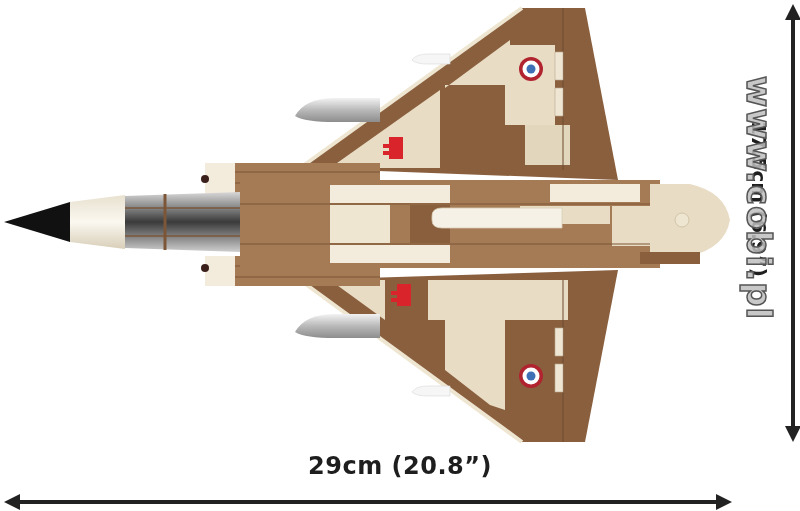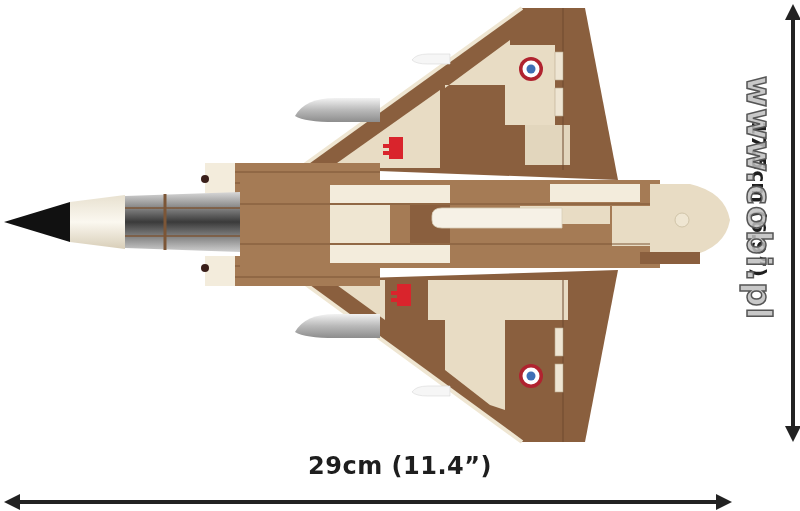--- a/index.html
+++ b/index.html
@@ -130,21 +130,21 @@
     <g>
       <polygon points="125,196 240,192 240,252 125,248" fill="url(#canopyGrad)"></polygon>
       <line x1="165" y1="194" x2="165" y2="250" stroke="#7c5637" stroke-width="3"></line>
       <line x1="125" y1="208" x2="240" y2="208" stroke="#7c5637" stroke-width="1.5"></line>
       <line x1="125" y1="236" x2="240" y2="236" stroke="#7c5637" stroke-width="1.5"></line>
       <polygon points="70,202 125,195 125,249 70,242" fill="url(#noseGrad)"></polygon>
       <path d="M4,222 L70,202 L70,242 Z" fill="#111111"></path>
     </g>
   </svg>
 
-  <div class="dim-h-label">29cm (11.4”)</div>
+  <div class="dim-h-label">29cm (20.8”)</div>
   <svg class="dim-h-arrow" viewBox="0 0 800 20">
     <line x1="14" y1="10" x2="722" y2="10" stroke="#222" stroke-width="4"></line>
     <polygon points="4,10 20,2 20,18" fill="#222"></polygon>
     <polygon points="732,10 716,2 716,18" fill="#222"></polygon>
   </svg>
 
   <svg class="dim-v-arrow" viewBox="0 0 20 460">
     <line x1="13" y1="14" x2="13" y2="432" stroke="#222" stroke-width="4"></line>
     <polygon points="13,4 5,20 21,20" fill="#222"></polygon>
     <polygon points="13,442 5,426 21,426" fill="#222"></polygon>

